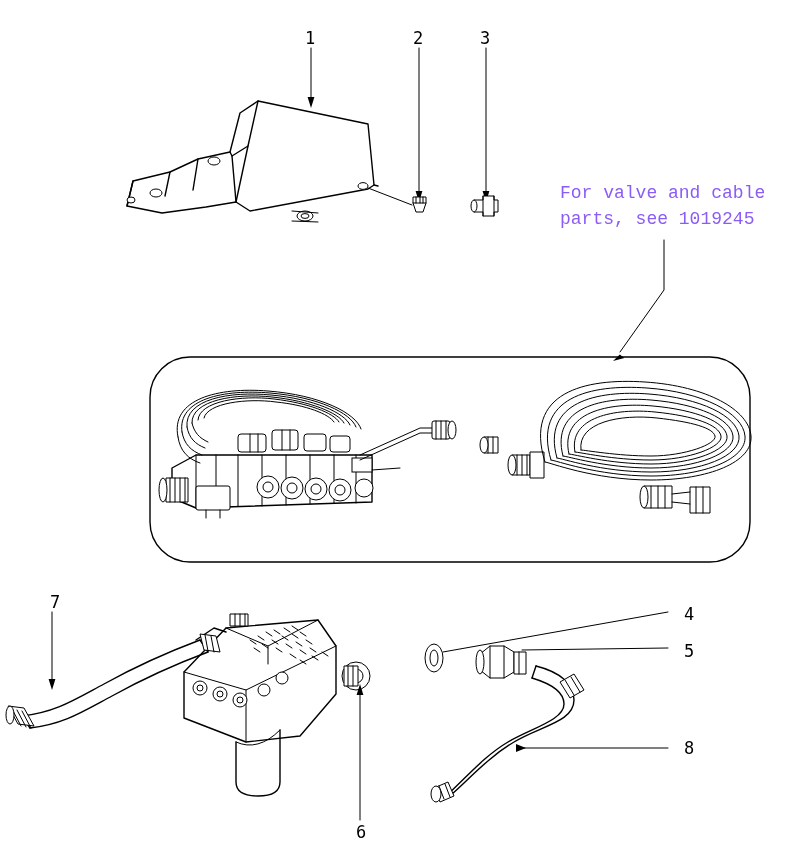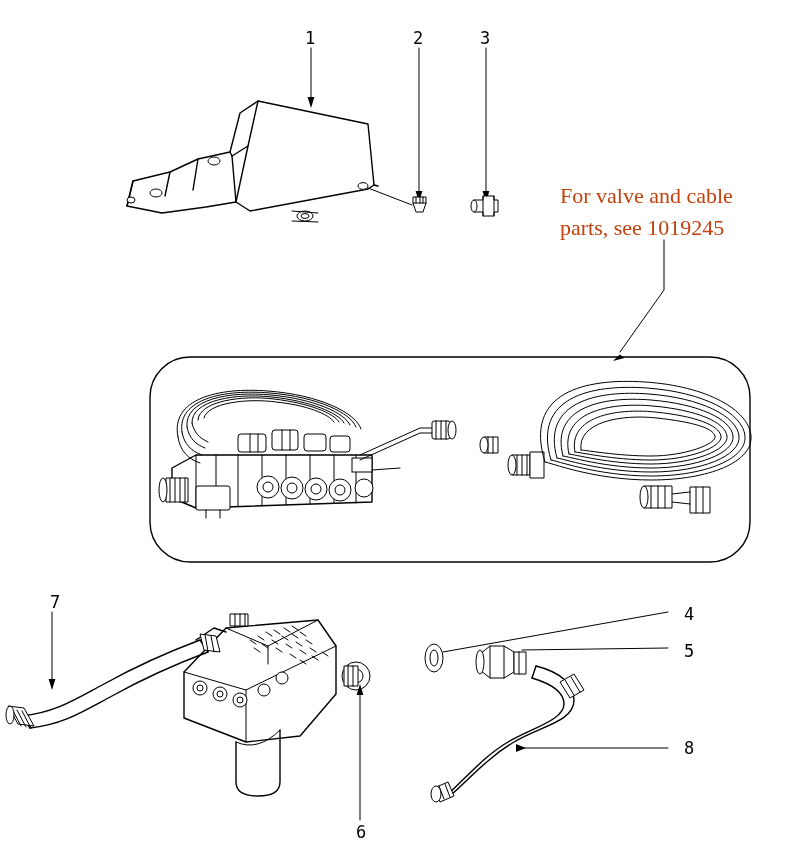--- a/index.html
+++ b/index.html
@@ -27,23 +27,23 @@
   .callout {
     position: absolute;
     font-family: "DejaVu Sans Mono", monospace;
     font-size: 17px;
     color: #000000;
     line-height: 1;
     white-space: pre;
   }
   .note {
     position: absolute;
-    font-family: Liberation Serif, serif;
-    font-size: 22px;
-    color: #c2410c;
+    font-family: Liberation Mono, monospace;
+    font-size: 18px;
+    color: #8b5cf6;
     line-height: 1.45;
     white-space: pre;
   }
   .stroke-thin   { fill: none; stroke: #000000; stroke-width: 1;   stroke-linecap: round; stroke-linejoin: round; }
   .stroke-med    { fill: none; stroke: #000000; stroke-width: 1.4; stroke-linecap: round; stroke-linejoin: round; }
   .fill-black    { fill: #000000; stroke: none; }
   .fill-white-thin { fill: #ffffff; stroke: #000000; stroke-width: 1; }
 </style>
 </head>
 <body>

